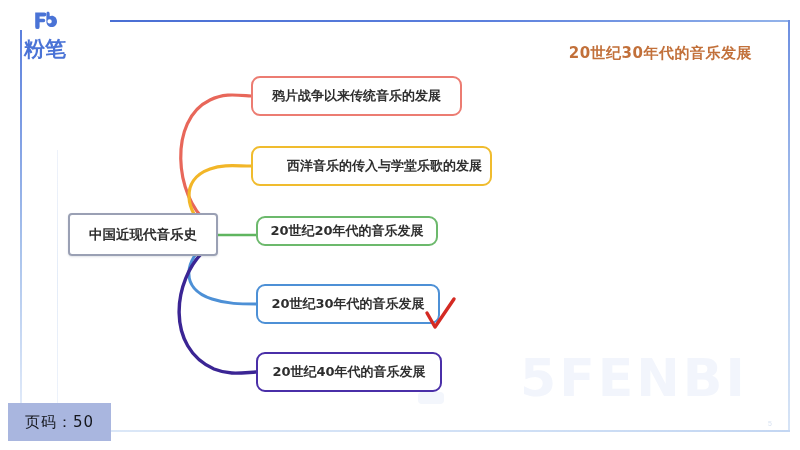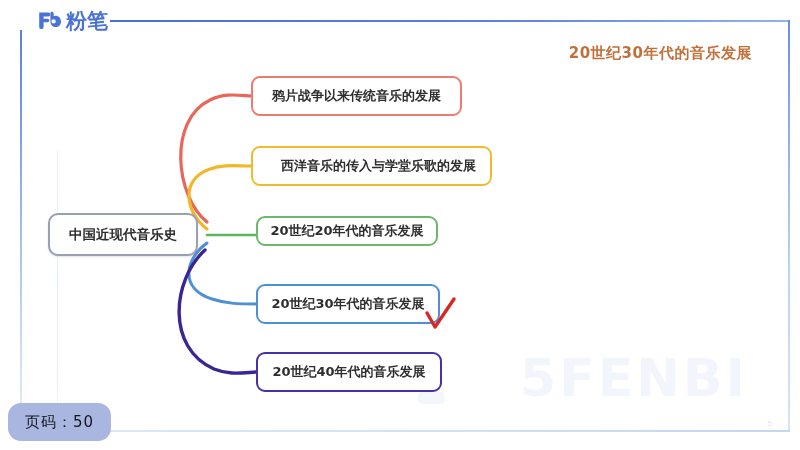--- a/index.html
+++ b/index.html
@@ -38,22 +38,22 @@
   }
   .guide-left {
     position: absolute;
     left: 57px; top: 150px; width: 1px; height: 262px;
     background: linear-gradient(180deg, #eef2fa 0%, #e4ecf8 50%, #eef3fb 100%);
   }
 
   
   .brand {
     position: absolute;
-    left: 36px; top: 9px;
-    display: flex; align-items: center; gap: 4px;
+    left: 24px; top: 9px;
+    display: flex; align-items: center; gap: 4px; flex-direction: column;
   }
   .brand-mark {
     width: 26px; height: 24px;
     display: flex; align-items: center; justify-content: center;
   }
   .brand-word {
     font-family: "DejaVu Sans", "Liberation Sans", sans-serif;
     font-size: 21px; font-weight: 700;
     color: #4a73d6;
     letter-spacing: 0px;
@@ -112,26 +112,26 @@
     display: flex; align-items: center; justify-content: center;
     background: #ffffff;
     border-radius: 9px;
     border-width: 2px;
     border-style: solid;
     font-family: "DejaVu Sans", "Liberation Sans", sans-serif;
     font-size: 13px;
     font-weight: 600;
     color: #2e2e2e;
     white-space: nowrap;
-    padding: 0 14px;
+    padding: 0 8px;
   }
   .node-root {
-    left: 48px; top: 213px; width: 150px; height: 43px;
+    left: 68px; top: 213px; width: 150px; height: 43px;
     border-color: #9aa0b4;
-    border-radius: 10px;
+    border-radius: 4px;
     box-shadow: 0 1px 2px rgba(90,100,130,0.18);
     font-size: 13.5px;
   }
   .node-1 { left: 251px; top: 76px;  width: 211px; height: 40px; border-color: #ec7c72; }
   .node-2 { left: 251px; top: 146px; width: 241px; height: 40px; border-color: #f0bc2e; justify-content: flex-end; }
   .node-3 { left: 256px; top: 216px; width: 182px; height: 30px; border-color: #6cb96c; }
   .node-4 { left: 256px; top: 284px; width: 184px; height: 40px; border-color: #4d90d6; }
   .node-5 { left: 256px; top: 352px; width: 186px; height: 40px; border-color: #4a2fa8; }
 
   .checkmark {
@@ -140,21 +140,21 @@
     width: 34px; height: 36px;
     pointer-events: none;
   }
 
   
   .page-badge {
     position: absolute;
     left: 8px; top: 403px;
     width: 103px; height: 38px;
     background: #a9b6df;
-    border-radius: 13px;
+    border-radius: 0;
     display: flex; align-items: center; justify-content: center;
     font-family: "DejaVu Sans", "Liberation Sans", sans-serif;
     font-size: 15px;
     color: #14161c;
     letter-spacing: 1px;
   }
 </style>
 </head>
 <body>
 

